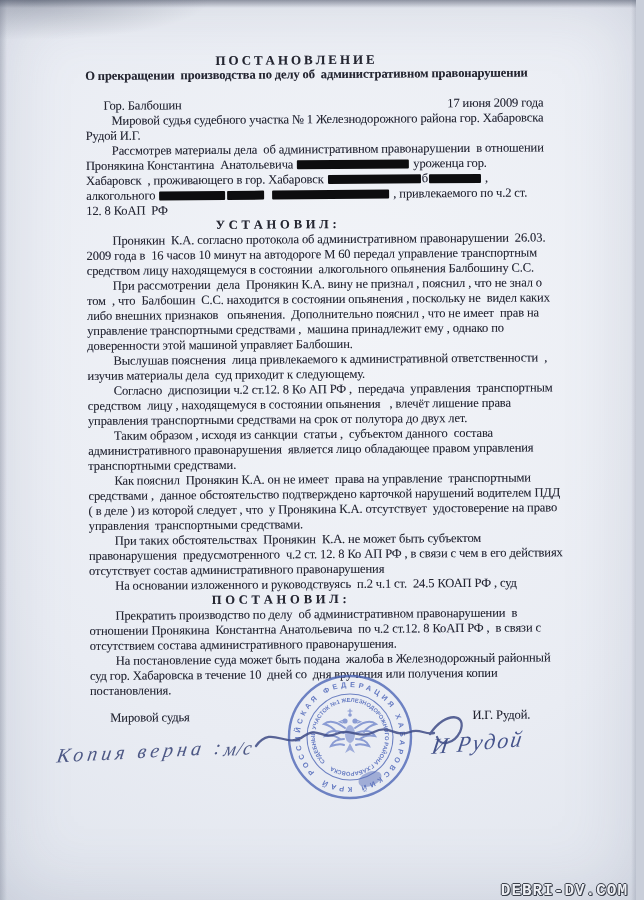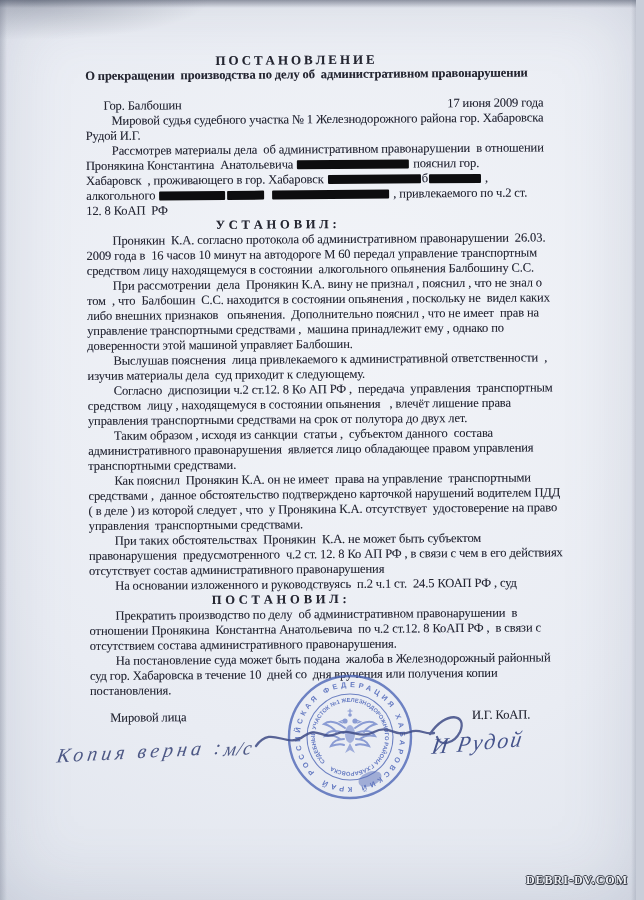--- a/index.html
+++ b/index.html
@@ -34,43 +34,43 @@
   .stamp{position:absolute;left:284px;top:671px;width:132px;height:132px;z-index:3;opacity:.92;}
   .stamp text{font-family:"Liberation Sans","DejaVu Sans",sans-serif;font-weight:bold;fill:#4a63b8;}
 
   .hw{position:absolute;z-index:4;color:#4d5885;font-style:italic;
       font-family:"Liberation Serif","DejaVu Serif",serif;}
   .hw1{left:57px;top:740px;font-size:20px;letter-spacing:4px;transform:rotate(-3deg) skewX(-12deg);}
   .hw2{left:224px;top:738px;font-size:19px;letter-spacing:1px;transform:rotate(-4deg) skewX(-14deg);}
   .hw3{left:432px;top:730px;font-size:22px;letter-spacing:2px;transform:rotate(-5deg) skewX(-14deg);color:#46548c;}
   .sigflourish{position:absolute;left:252px;top:706px;width:240px;height:60px;z-index:5;}
 
-  .watermark{position:absolute;right:8px;bottom:12px;z-index:7;
-    font-family:Liberation Serif, serif;font-weight:bold;
-    font-size:12px;letter-spacing:1px;color:#edeff4;
+  .watermark{position:absolute;right:8px;bottom:0;z-index:7;
+    font-family:Liberation Mono, monospace;font-weight:bold;
+    font-size:16px;letter-spacing:1px;color:#edeff4;
     text-shadow:1px 0 0 #3a3f4a,-1px 0 0 #3a3f4a,0 1px 0 #3a3f4a,0 -1px 0 #3a3f4a,1px 1px 0 #3a3f4a;}
 </style>
 </head>
 <body>
 
 <div class="page">
   <div class="edge-top"></div>
   <div class="edge-left"></div>
   <div class="edge-right"></div>
   <div class="corner-shade"></div>
 
   <div class="doc">
       <div class="line title">П О С Т А Н О В Л Е Н И Е</div>
       <div class="line sub">О прекращении  производства по делу об  административном правонарушении</div>
       <div style="height: 15px;"></div>
       <div class="line daterow"><span>Гор. Балбошин</span><span>17 июня 2009 года</span></div>
       <div class="line i">Мировой судья судебного участка № 1 Железнодорожного района гор. Хабаровска</div>
       <div class="line p">Рудой И.Г.</div>
       <div class="line i">Рассмотрев материалы дела  об административном правонарушении  в отношении</div>
-      <div class="line p"><span>Пронякина Константина  Анатольевича </span><span class="bar" style="width: 112px;"></span><span> пояснил гор.</span></div>
+      <div class="line p"><span>Пронякина Константина  Анатольевича </span><span class="bar" style="width: 112px;"></span><span> уроженца гор.</span></div>
       <div class="line p"><span>Хабаровск  , проживающего в гор. Хабаровск </span><span class="bar" style="width: 93px;"></span><span>б</span><span class="bar" style="width: 52px;"></span><span> ,</span></div>
       <div class="line p"><span>алкогольного </span><span class="bar" style="width: 66px;"></span><span class="bar" style="width: 37px;"></span><span>  </span><span class="bar" style="width: 117px;"></span><span> , привлекаемого по ч.2 ст.</span></div>
       <div class="line p">12. 8 КоАП  РФ</div>
       <div class="line center">У С Т А Н О В И Л :</div>
       <div class="line i">Пронякин  К.А. согласно протокола об административном правонарушении  26.03.</div>
       <div class="line p">2009 года в  16 часов 10 минут на автодороге М 60 передал управление транспортным</div>
       <div class="line p">средством лицу находящемуся в состоянии  алкогольного опьянения Балбошину С.С.</div>
       <div class="line i">При рассмотрении  дела  Пронякин К.А. вину не признал , пояснил , что не знал о</div>
       <div class="line p">том  , что  Балбошин  С.С. находится в состоянии опьянения , поскольку не  видел каких</div>
       <div class="line p">либо внешних признаков   опьянения.  Дополнительно пояснил , что не имеет  прав на</div>
@@ -93,21 +93,21 @@
       <div class="line p">отсутствует состав административного правонарушения</div>
       <div class="line i">На основании изложенного и руководствуясь  п.2 ч.1 ст.  24.5 КОАП РФ , суд</div>
       <div class="line center">П О С Т А Н О В И Л :</div>
       <div class="line i">Прекратить производство по делу  об административном правонарушении  в</div>
       <div class="line p">отношении Пронякина  Константна Анатольевича  по ч.2 ст.12. 8 КоАП РФ ,  в связи с</div>
       <div class="line p">отсутствием состава административного правонарушения.</div>
       <div class="line i">На постановление суда может быть подана  жалоба в Железнодорожный районный</div>
       <div class="line p">суд гор. Хабаровска в течение 10  дней со  дня вручения или получения копии</div>
       <div class="line p">постановления.</div>
       <div style="height: 12px;"></div>
-      <div class="line signrow"><span>Мировой лица</span><span>И.Г. КоАП.</span></div>
+      <div class="line signrow"><span>Мировой судья</span><span>И.Г. Рудой.</span></div>
     </div>
 
   <svg class="stamp" viewBox="0 0 132 132">
     <g fill="none" stroke="#4b64b5" opacity="0.85">
       <circle cx="66" cy="66" r="61" stroke-width="2.4"></circle>
       <circle cx="66" cy="66" r="43" stroke-width="1.1"></circle>
     </g>
     <defs>
       <path id="stampOuterPath" d="M30.6 101.4 A50 50 0 1 1 101.4 101.4 A50 50 0 0 1 30.6 101.4" fill="none"></path>
       <path id="stampInnerPath" d="M41.3 90.7 A35 35 0 1 1 90.7 90.7 A35 35 0 0 1 41.3 90.7" fill="none"></path>

